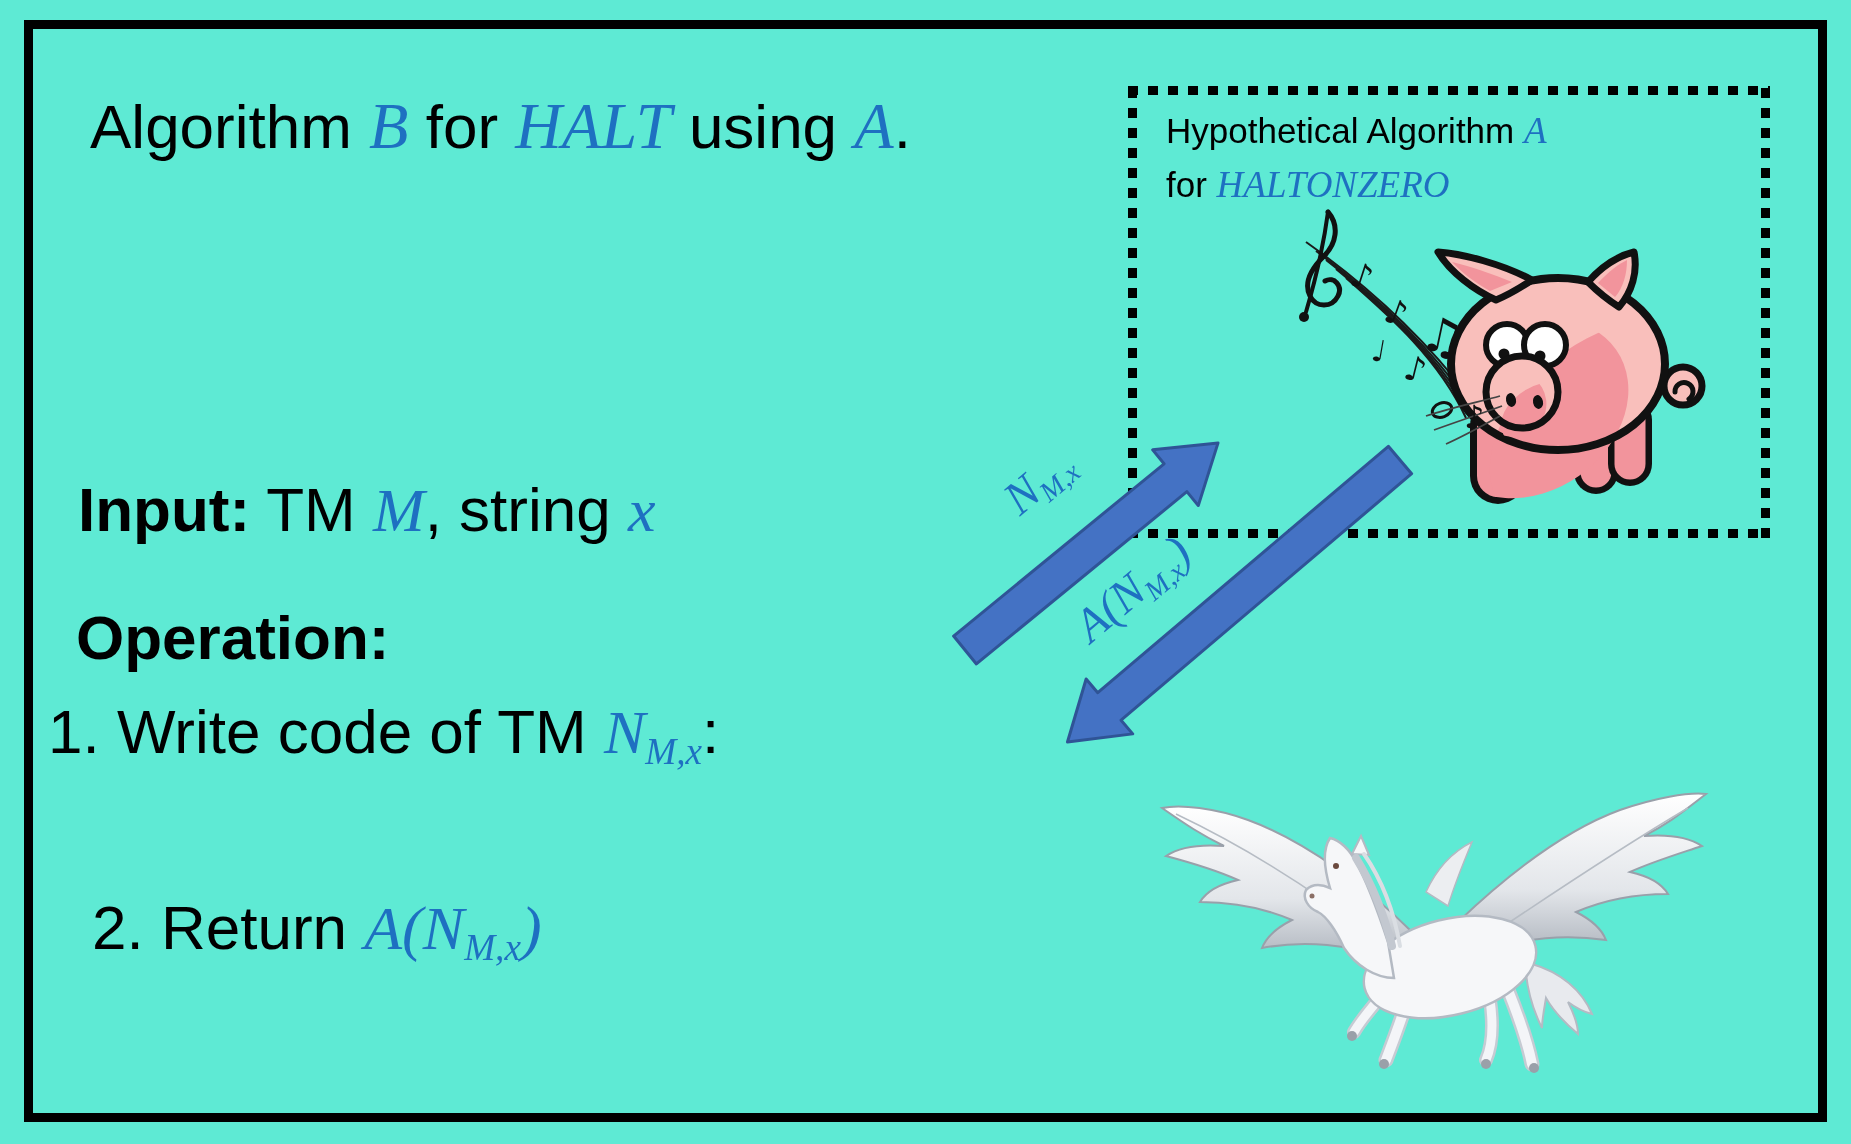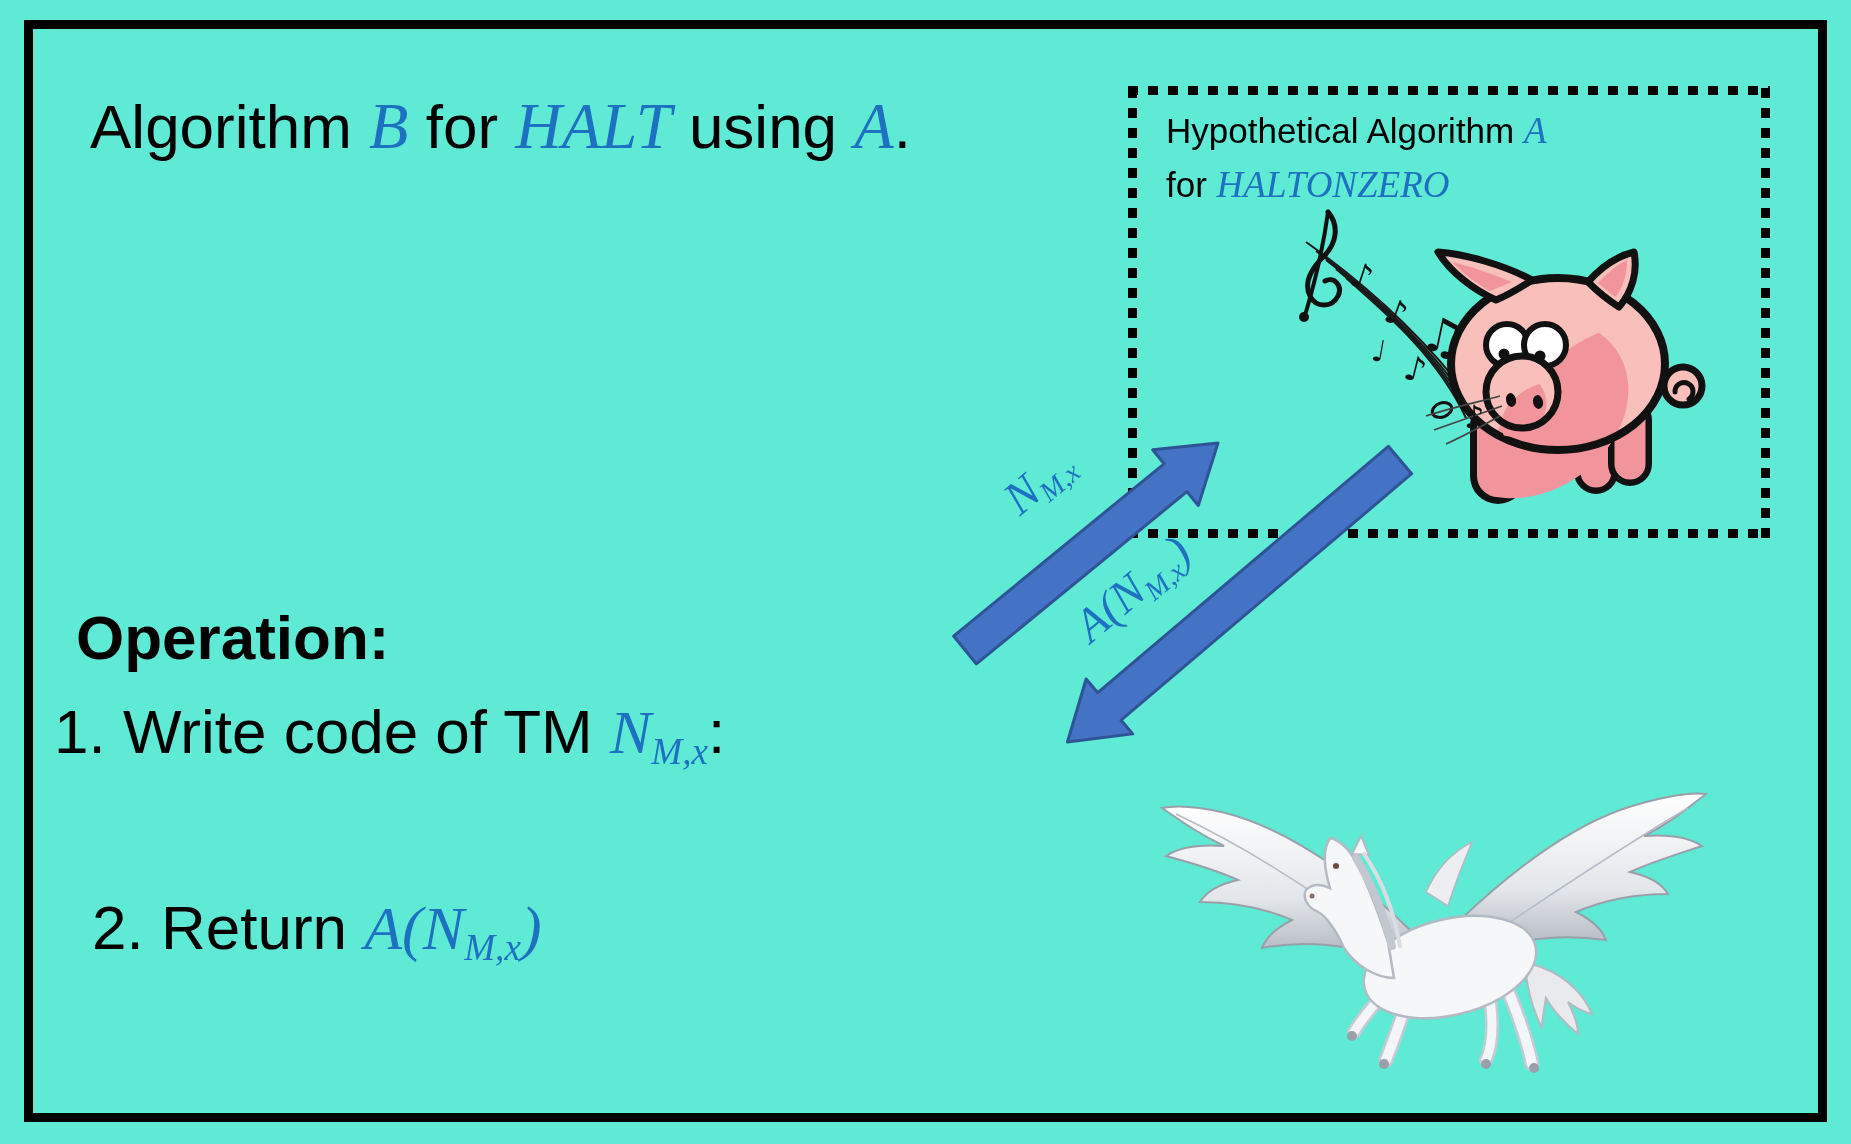--- a/index.html
+++ b/index.html
@@ -7,21 +7,21 @@
          font-family:"Liberation Sans",sans-serif;color:#000;}
   .frame{position:absolute;left:24px;top:20px;right:24px;bottom:22px;border:9px solid #000;}
   .m{font-family:"Liberation Serif","DejaVu Serif",serif;font-style:italic;color:#1E70C1;}
   .sub{font-size:0.60em;vertical-align:-0.30em;letter-spacing:0;}
   .b{font-weight:bold;}
   .line{position:absolute;white-space:pre;font-size:62px;line-height:1.1;}
   .title{left:90px;top:92px;font-size:62px;}
   .title .m{font-size:1.04em;}
   .input-line{left:78px;top:476px;}
   .op-line{left:76px;top:604px;font-weight:bold;}
-  .step1{left:54px;top:698px;}
+  .step1{left:48px;top:698px;}
   .code-line{left:56px;top:782px;position:absolute;white-space:pre;}
   .g{font-family:"DejaVu Sans Mono","Liberation Mono",monospace;font-size:49px;
      letter-spacing:9px;color:#538135;}
   .code-math{font-size:56px;}
   .step2{left:72px;top:894px;margin-left:20px;}
 
   .hypo-box{position:absolute;left:1128px;top:86px;width:642px;height:452px;z-index:1;
     background-image:
       repeating-linear-gradient(90deg,#000 0 10px,transparent 10px 20px),
       repeating-linear-gradient(90deg,#000 0 10px,transparent 10px 20px),
@@ -42,20 +42,21 @@
   .pegasus-svg{position:absolute;left:1140px;top:762px;z-index:2;}
 </style>
 </head>
 <body>
 
 <div class="slide">
   <div class="frame"></div>
 
   <div class="line title"><span>Algorithm </span><span class="m">B</span><span> for </span><span class="m">HALT</span><span> using </span><span class="m">A</span><span>.</span></div>
 
+  <div class="line input-line"><span class="b">Input:</span><span> TM </span><span class="m">M</span><span>, string </span><span class="m">x</span></div>
 
   <div class="line op-line">Operation:</div>
 
   <div class="line step1"><span>1. Write code of TM </span><span class="m">N</span><span class="m sub">M,x</span><span>:</span></div>
 
 
   <div class="line step2"><span>2. Return </span><span class="m">A(</span><span class="m">N</span><span class="m sub">M,x</span><span class="m">)</span></div>
 
   <div class="hypo-box">
     <div class="box-heading"><span>Hypothetical Algorithm </span><span class="m">A</span><br><span>for </span><span class="m">HALTONZERO</span></div>

